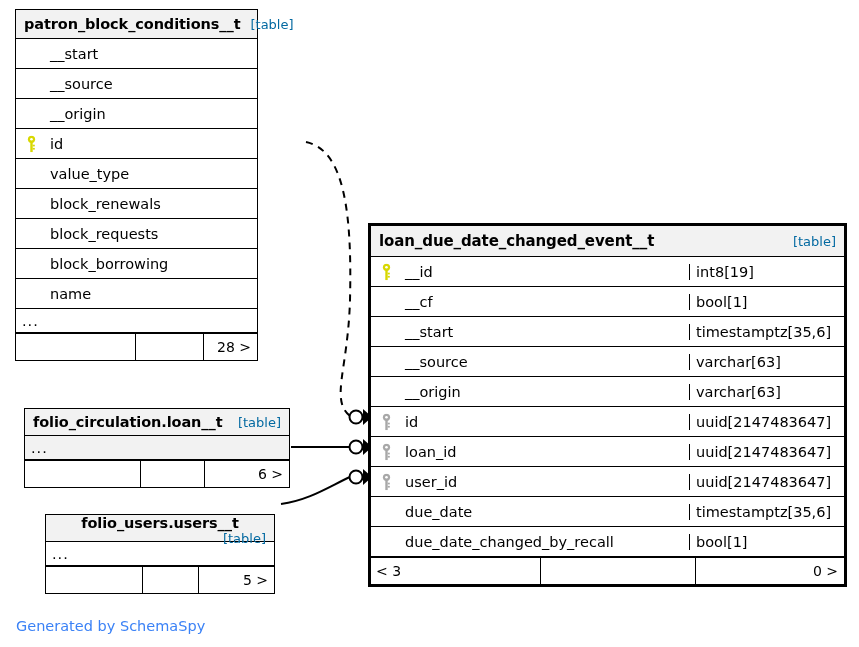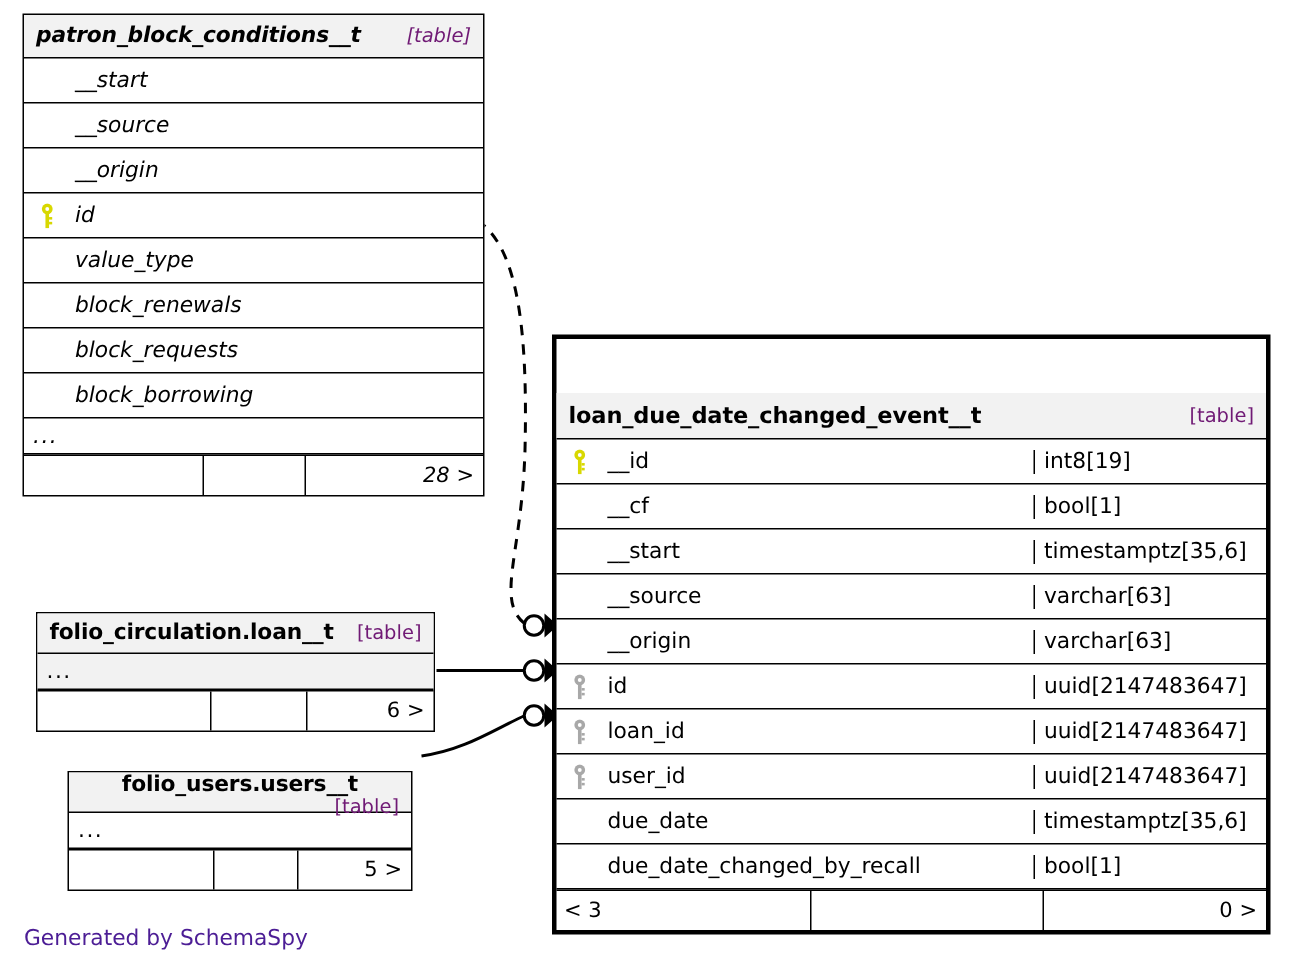--- a/index.html
+++ b/index.html
@@ -21,21 +21,21 @@
   .ent-head{
     background:#f2f2f2;
     border-bottom:1.5px solid #000;
     box-sizing:border-box;
     display:flex;align-items:center;
     padding:0 8px;
     height:29px;
     white-space:nowrap;
   }
   .ent-title{font-weight:bold;font-size:14.5px;letter-spacing:-0.1px;}
-  .ent-tag{color:#701a75;font-size:13px;margin-left:auto;padding-left:10px;}
+  .ent-tag{color:#0369a1;font-size:13px;margin-left:auto;padding-left:10px;}
 
   .row{
     box-sizing:border-box;
     border-bottom:1.5px solid #000;
     height:30px;
     display:flex;align-items:center;
     white-space:nowrap;
     position:relative;
   }
   .row:last-child{border-bottom:none;}
@@ -80,21 +80,21 @@
     font-size:14px;
     overflow:hidden;
   }
   .foot .fleft{flex:0 0 auto;padding-left:5px;border-right:1.5px solid #000;}
   .foot .fmid{flex:0 0 auto;border-right:1.5px solid #000;}
   .foot .fright{flex:1 1 auto;justify-content:flex-end;padding-right:6px;}
 
   .caption{
     position:absolute;
     font-size:14.5px;
-    color:#4c1d95;
+    color:#3b82f6;
     white-space:nowrap;
   }
 
   svg.links{position:absolute;left:0;top:0;width:859px;height:647px;pointer-events:none;}
 </style>
 </head>
 <body>
 
 <div class="canvas">
 
@@ -113,21 +113,21 @@
     <g>
       <circle cx="356" cy="447" r="6.5" fill="#fff" stroke="#000" stroke-width="2"></circle>
       <polygon points="363,439 363,455 372,447" fill="#000"></polygon>
     </g>
     <g>
       <circle cx="356" cy="477" r="6.5" fill="#fff" stroke="#000" stroke-width="2"></circle>
       <polygon points="363,469 363,485 372,477" fill="#000"></polygon>
     </g>
   </svg>
 
-  <div class="entity thin" style="left:15px;top:9px;width:308px;font-style:italic;">
+  <div class="entity thin" style="left:15px;top:9px;width:243px;">
     <div class="ent-head">
       <span class="ent-title">patron_block_conditions__t</span>
       <span class="ent-tag">[table]</span>
     </div>
 
     <div class="row">
       <span class="colname">__start</span>
     </div>
     <div class="row">
       <span class="colname">__source</span>
@@ -150,20 +150,23 @@
     </div>
     <div class="row">
       <span class="colname">block_renewals</span>
     </div>
     <div class="row">
       <span class="colname">block_requests</span>
     </div>
     <div class="row">
       <span class="colname">block_borrowing</span>
     </div>
+    <div class="row">
+      <span class="colname">name</span>
+    </div>
     <div class="row ellipsis" style="height:24px;">
       <span class="colname">...</span>
     </div>
 
     <div class="foot">
       <span class="fcell fleft" style="width:120px;"></span>
       <span class="fcell fmid" style="width:68px;"></span>
       <span class="fcell fright">28 &gt;</span>
     </div>
   </div>
@@ -192,21 +195,21 @@
       <span class="colname">...</span>
     </div>
     <div class="foot">
       <span class="fcell fleft" style="width:97px;"></span>
       <span class="fcell fmid" style="width:56px;"></span>
       <span class="fcell fright">5 &gt;</span>
     </div>
   </div>
 
   <div class="entity thick" style="left:368px;top:223px;width:479px;">
-    <div class="ent-head" style="height:31px;margin-top:36px;">
+    <div class="ent-head" style="height:31px;">
       <span class="ent-title" style="font-size:15px;">loan_due_date_changed_event__t</span>
       <span class="ent-tag">[table]</span>
     </div>
 
     <div class="row haskey">
       <svg class="keyicon" viewBox="0 0 11 17">
         <circle cx="5.5" cy="3.8" r="3.6" fill="#d8d800"></circle>
         <circle cx="5.5" cy="3.8" r="1.3" fill="#fff"></circle>
         <rect x="4.3" y="6.2" width="2.4" height="10.4" fill="#d8d800"></rect>
         <rect x="6.7" y="9.2" width="2.1" height="1.7" fill="#d8d800"></rect>

